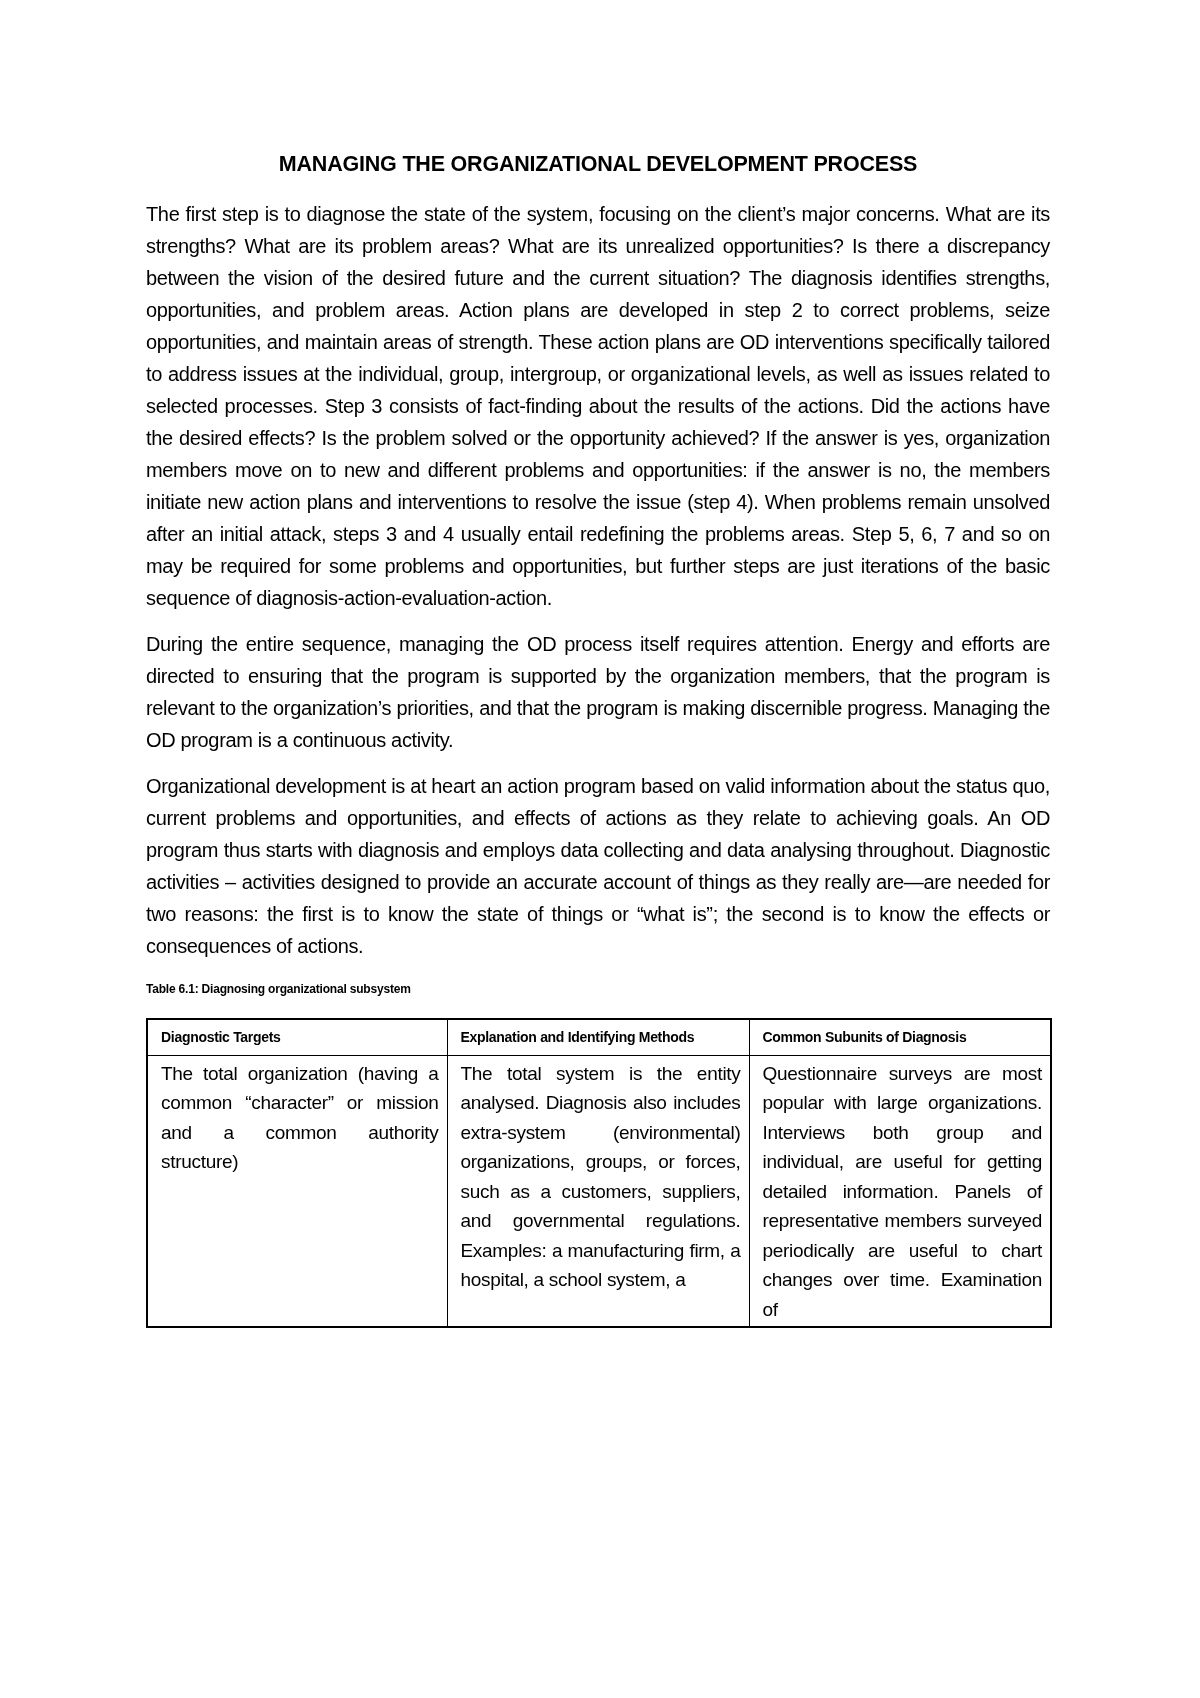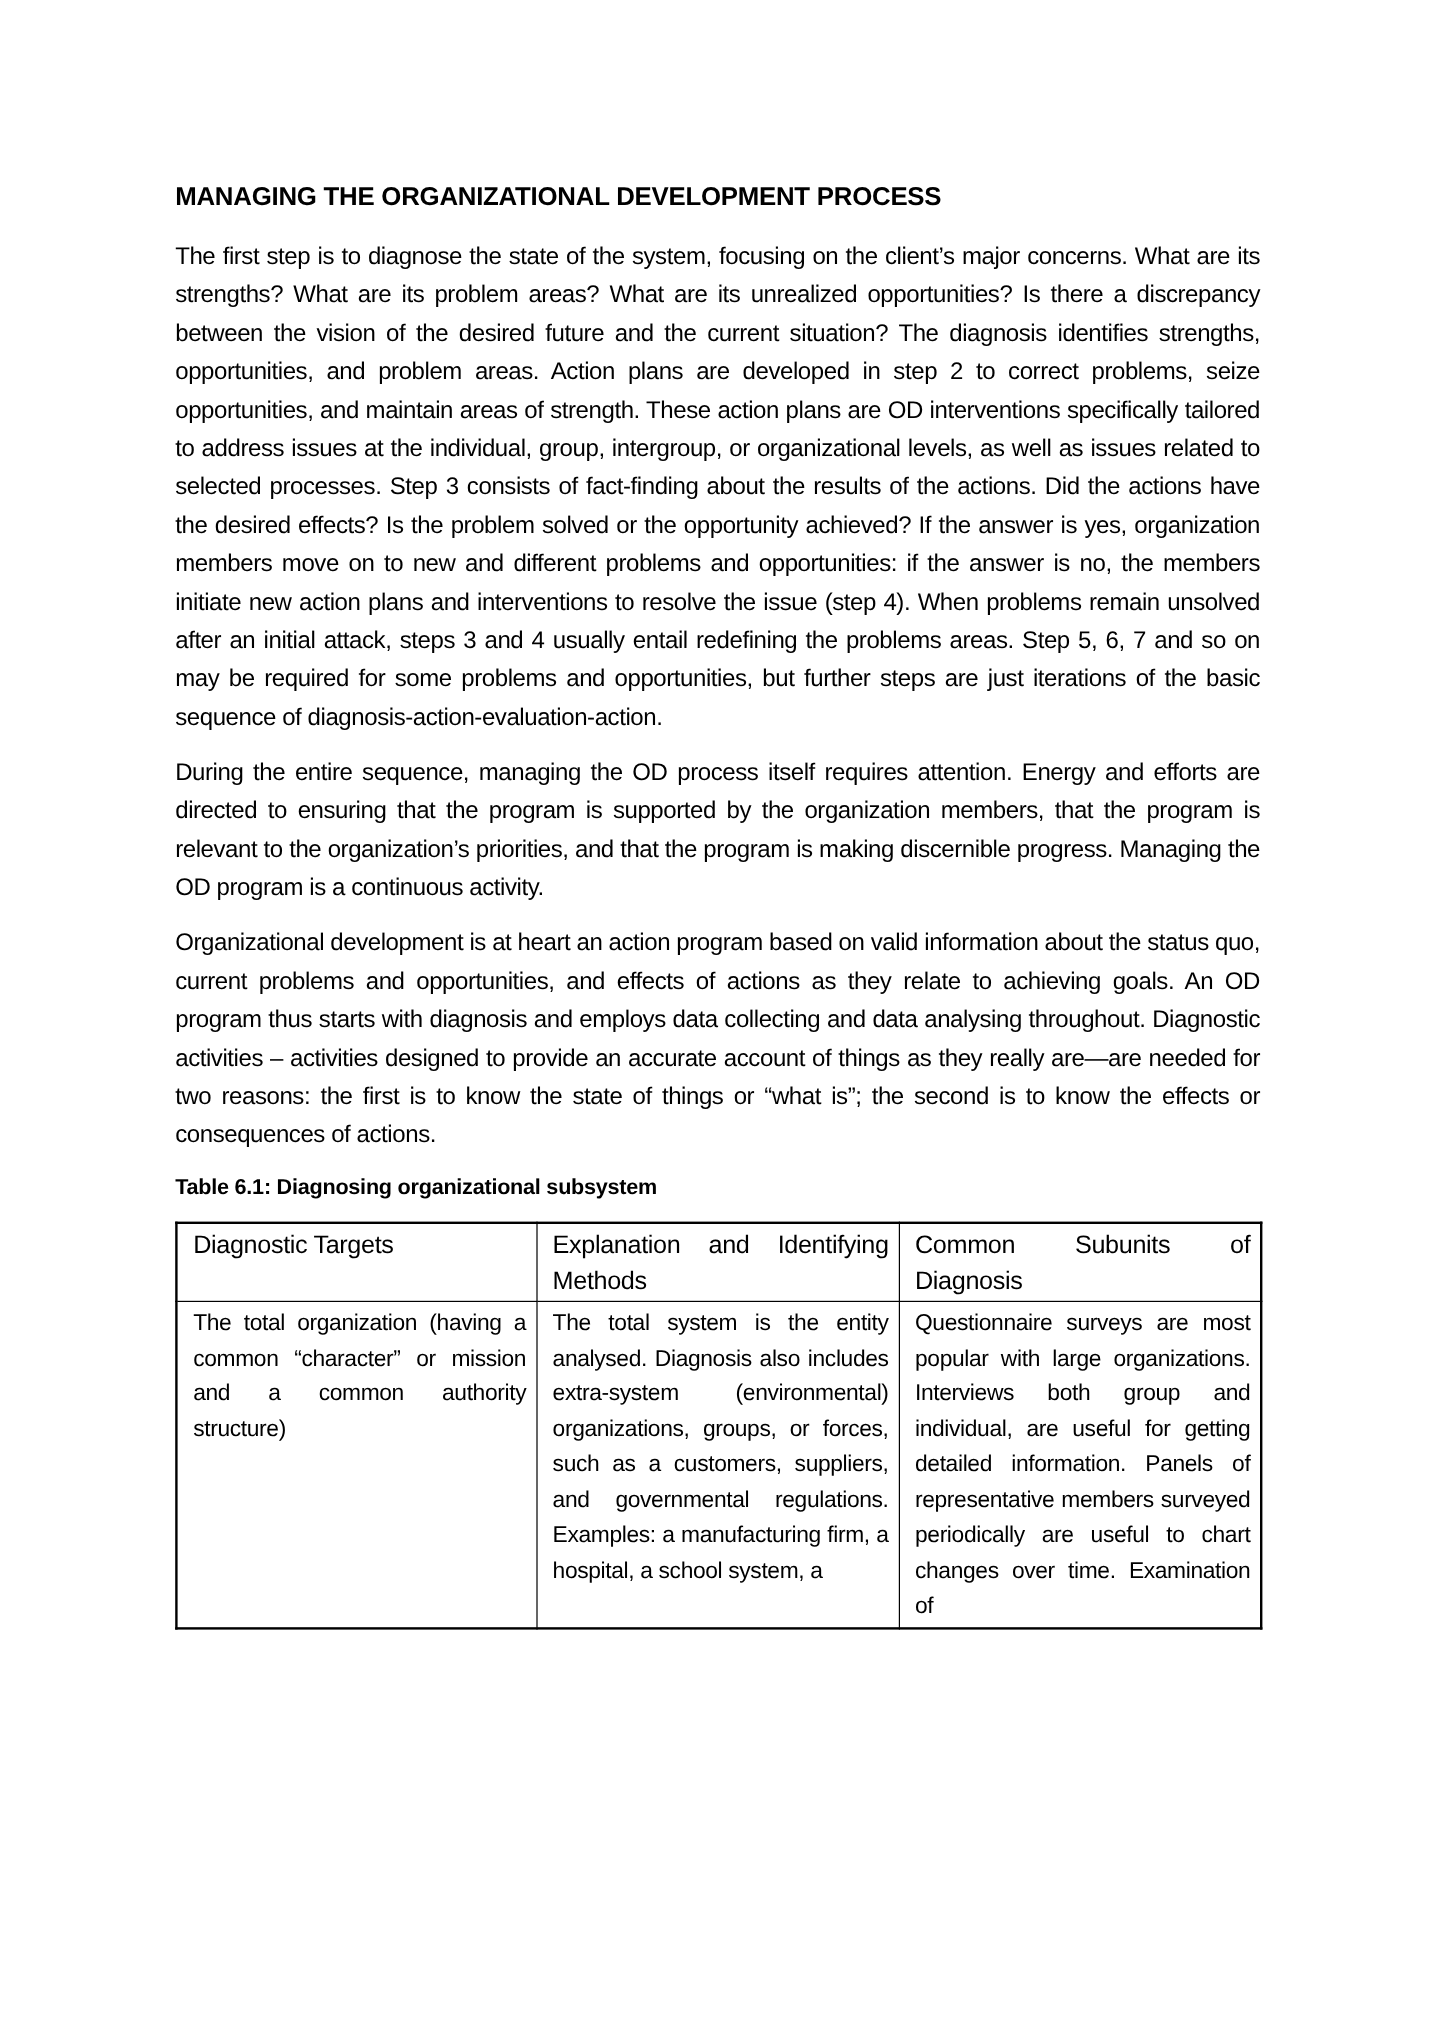--- a/index.html
+++ b/index.html
@@ -20,37 +20,38 @@
       left: 146px;
       top: 150px;
       width: 904px;
     }
     .doc-title {
       font-weight: bold;
       font-size: 21.5px;
       line-height: 28px;
       margin: 0 0 20px 0;
       letter-spacing: -0.2px;
+      text-align: center;
     }
     .section-heading {
       font-weight: bold;
       font-size: 18px;
       line-height: 26px;
       margin: 0 0 18px 0;
     }
     .para {
       font-size: 20px;
       line-height: 32px;
       text-align: justify;
       margin: 0 0 14px 0;
       letter-spacing: -0.35px;
     }
     .table-caption {
       font-weight: bold;
-      font-size: 18px;
+      font-size: 12px;
       line-height: 26px;
       margin: 6px 0 16px 0;
       letter-spacing: -0.2px;
     }
     table.od-table {
       border-collapse: collapse;
       width: 904px;
       table-layout: fixed;
       border: 2px solid #000;
     }
@@ -58,22 +59,22 @@
     table.od-table td {
       border: 1.5px solid #000;
       vertical-align: top;
       text-align: justify;
       padding: 3px 8px 2px 13px;
       font-size: 19px;
       line-height: 29.5px;
       letter-spacing: -0.3px;
     }
     table.od-table th {
-      font-weight: normal;
-      font-size: 21px;
+      font-weight: bold;
+      font-size: 14px;
       text-align: justify;
       text-align-last: auto;
     }
     .col1 { width: 300px; }
     .col2 { width: 302px; }
     .col3 { width: 302px; }
   </style>
 </head>
 <body>
 

